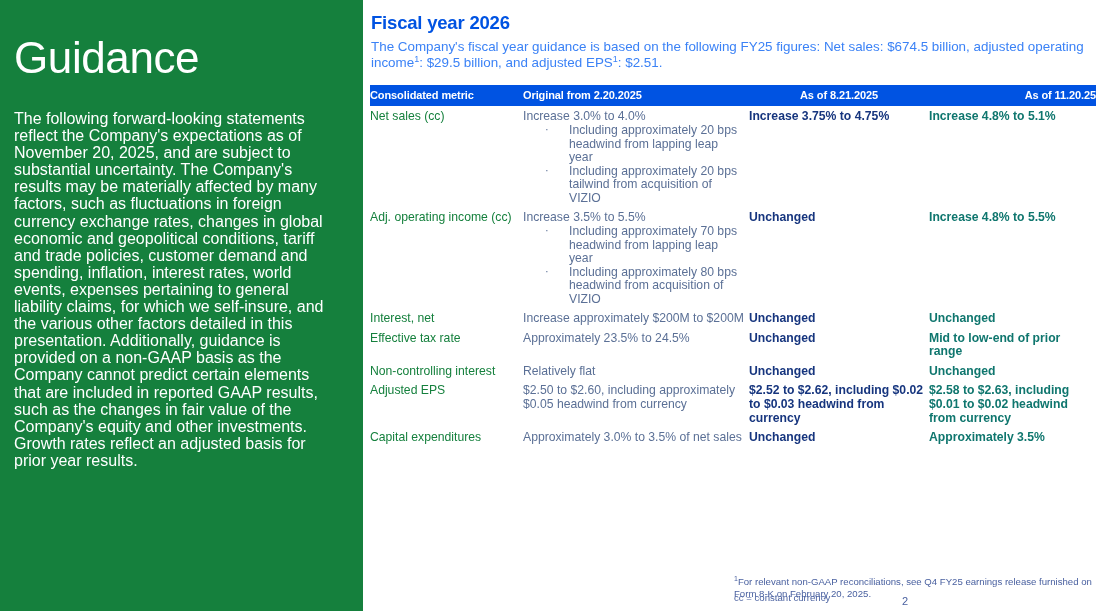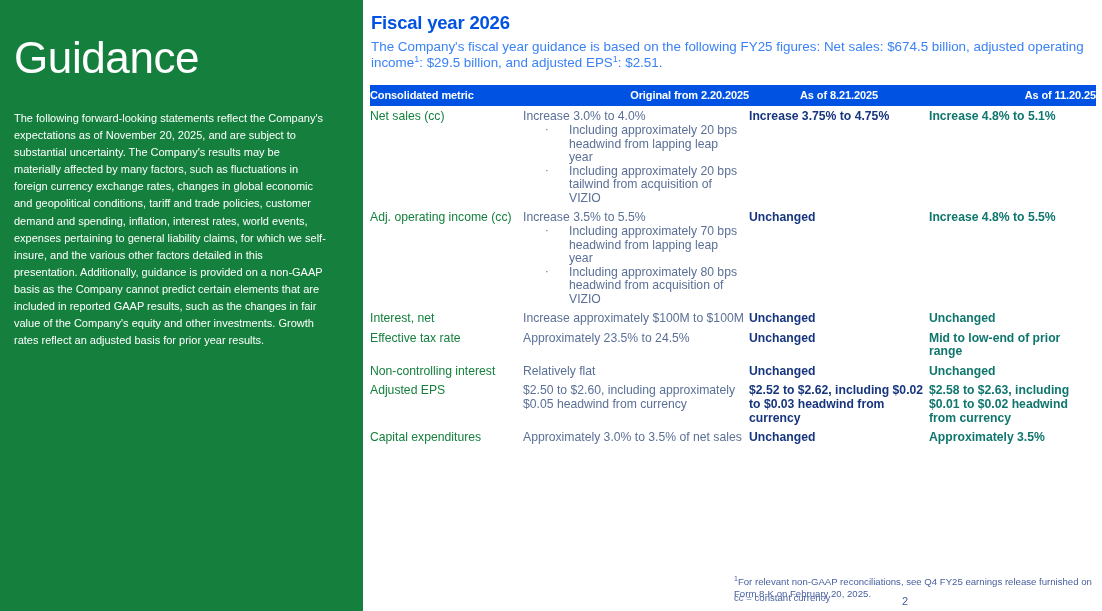--- a/index.html
+++ b/index.html
@@ -31,21 +31,21 @@
     font-size: 44px;
     font-weight: 400;
     letter-spacing: -0.4px;
     line-height: 1;
   }
   #intro-paragraph {
     position: absolute;
     left: 14px; top: 110px;
     width: 312px;
     color: #ffffff;
-    font-size: 11px;
+    font-size: 16px;
     line-height: 17.1px;
     font-weight: 400;
     text-align: left;
   }
 
   
   #right-panel {
     position: absolute;
     left: 363px; top: 0;
     width: 739px; height: 524px;
@@ -87,21 +87,21 @@
     background: #0053E2;
     color: #ffffff;
     font-size: 11px;
     font-weight: 700;
     height: 21px;
     padding: 1px 0 3px 0;
     vertical-align: middle;
     letter-spacing: -0.1px;
   }
   th.h-metric   { text-align: left;   padding-left: 5px; }
-  th.h-original { text-align: right; }
+  th.h-original { text-align: left; }
   th.h-aug      { text-align: center; }
   th.h-nov      { text-align: right; }
 
   #guidance-table td {
     vertical-align: top;
     padding: 4px 4px 2px 0;
     font-size: 12.2px;
     line-height: 13.6px;
   }
   td.metric {
@@ -221,21 +221,21 @@
                 <li><span class="bullet">·</span><span>Including approximately 70 bps headwind from lapping leap year</span></li>
                 <li><span class="bullet">·</span><span>Including approximately 80 bps headwind from acquisition of VIZIO</span></li>
               </ul>
             </td>
             <td class="asof">Unchanged</td>
             <td class="nov">Increase 4.8% to 5.5%</td>
           </tr>
           <tr>
             <td class="metric">Interest, net</td>
             <td class="original">
-              <div>Increase approximately $100M to $100M</div>
+              <div>Increase approximately $200M to $200M</div>
             </td>
             <td class="asof">Unchanged</td>
             <td class="nov">Unchanged</td>
           </tr>
           <tr>
             <td class="metric">Effective tax rate</td>
             <td class="original">
               <div>Approximately 23.5% to 24.5%</div>
             </td>
             <td class="asof">Unchanged</td>

